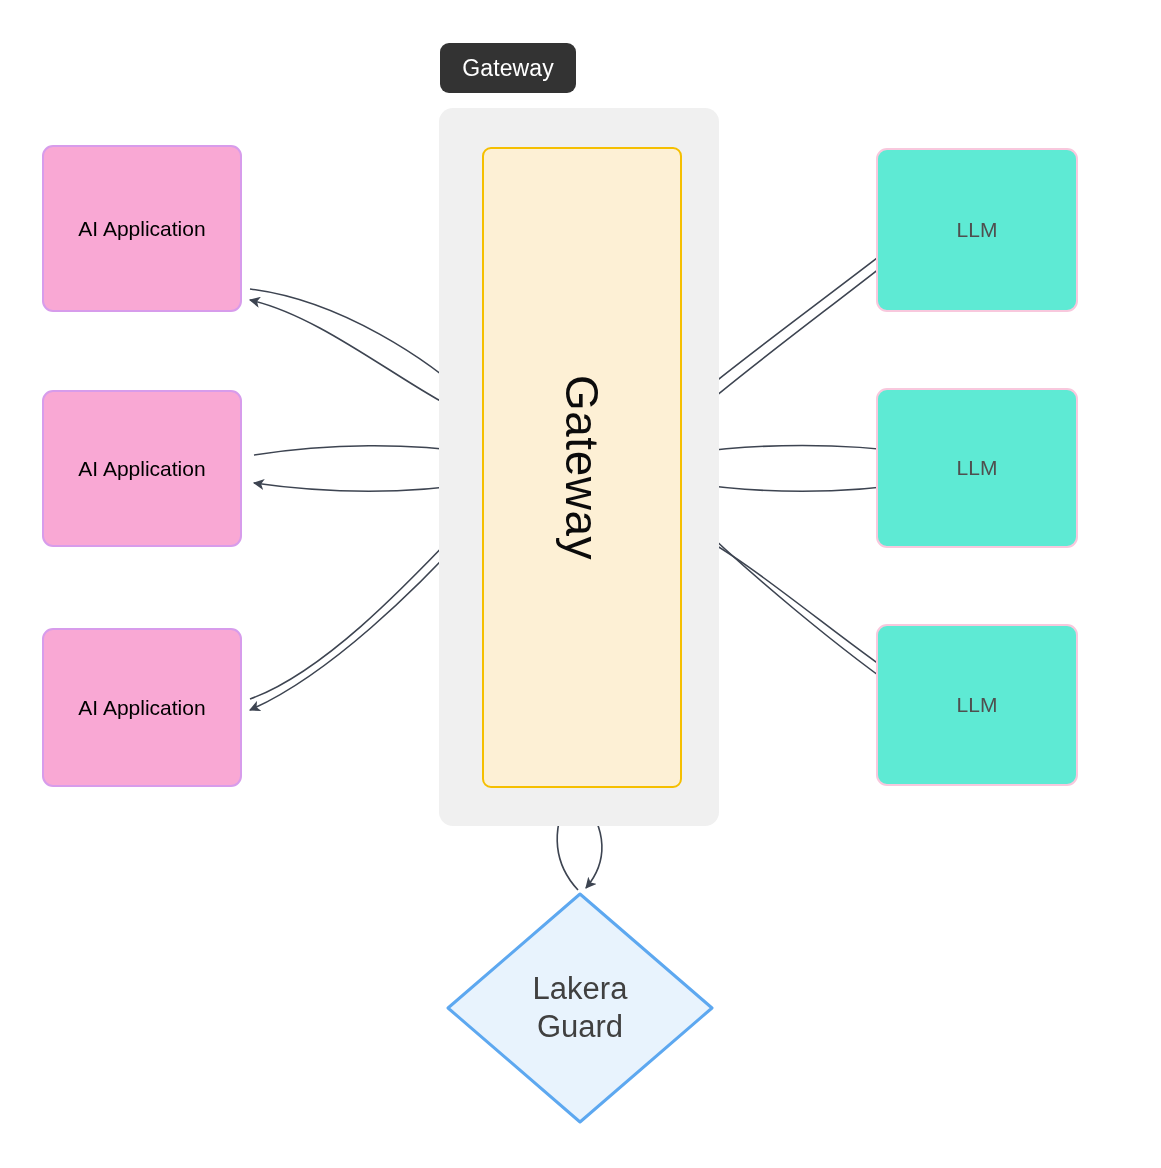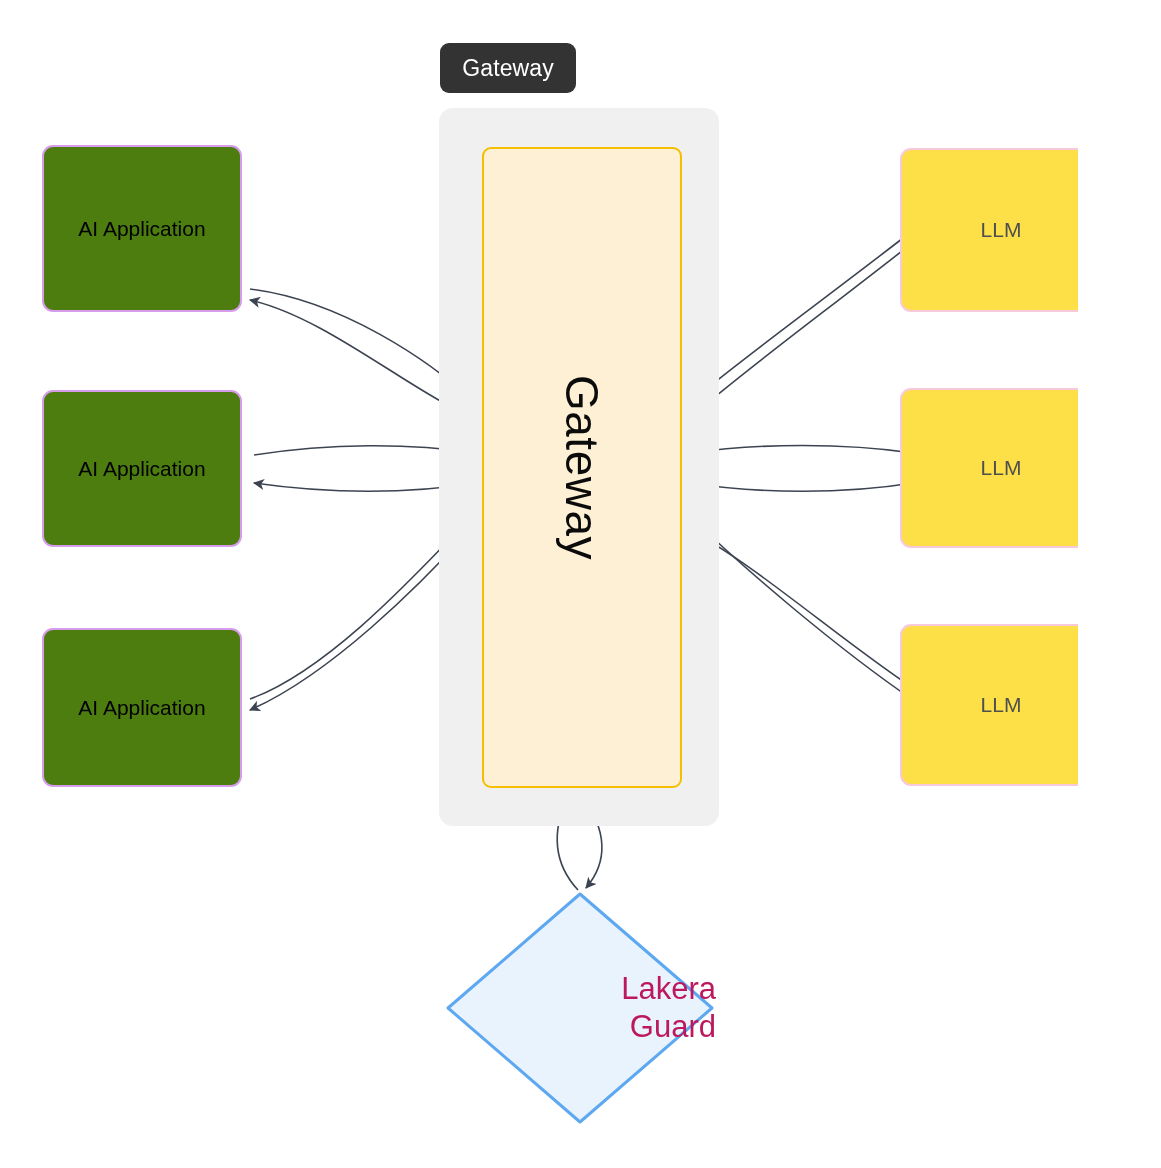--- a/index.html
+++ b/index.html
@@ -83,28 +83,28 @@
     box-sizing: border-box;
     display: flex;
     align-items: center;
     justify-content: center;
     font-size: 21px;
     border-radius: 11px;
   }
   .node.app {
     left: 42px;
     width: 200px;
-    background: #4d7c0f;
+    background: #f9a8d4;
     border: 2px solid #d79ceb;
     color: #000000;
   }
   .node.llm {
-    left: 900px;
+    left: 876px;
     width: 202px;
-    background: #fde047;
+    background: #5eead4;
     border: 2px solid #f8c8dd;
     color: #4f4f4f;
   }
   .app-1 { top: 145px; height: 167px; }
   .app-2 { top: 390px; height: 157px; }
   .app-3 { top: 628px; height: 159px; }
   .llm-1 { top: 148px; height: 164px; }
   .llm-2 { top: 388px; height: 160px; }
   .llm-3 { top: 624px; height: 162px; }
   
@@ -116,25 +116,25 @@
     height: 236px;
   }
   .guard-label {
     position: absolute;
     left: 0;
     top: 0;
     width: 100%;
     height: 100%;
     display: flex;
     flex-direction: column;
-    align-items: flex-end;
+    align-items: center;
     justify-content: center;
     font-size: 31px;
     line-height: 1.23;
-    color: #be185d;
+    color: #404040;
     text-align: center;
   }
 </style>
 </head>
 <body>
 
 <div id="canvas">
 
   <svg class="edges" viewBox="0 0 1161 1168" width="1161" height="1168">
     <defs>

